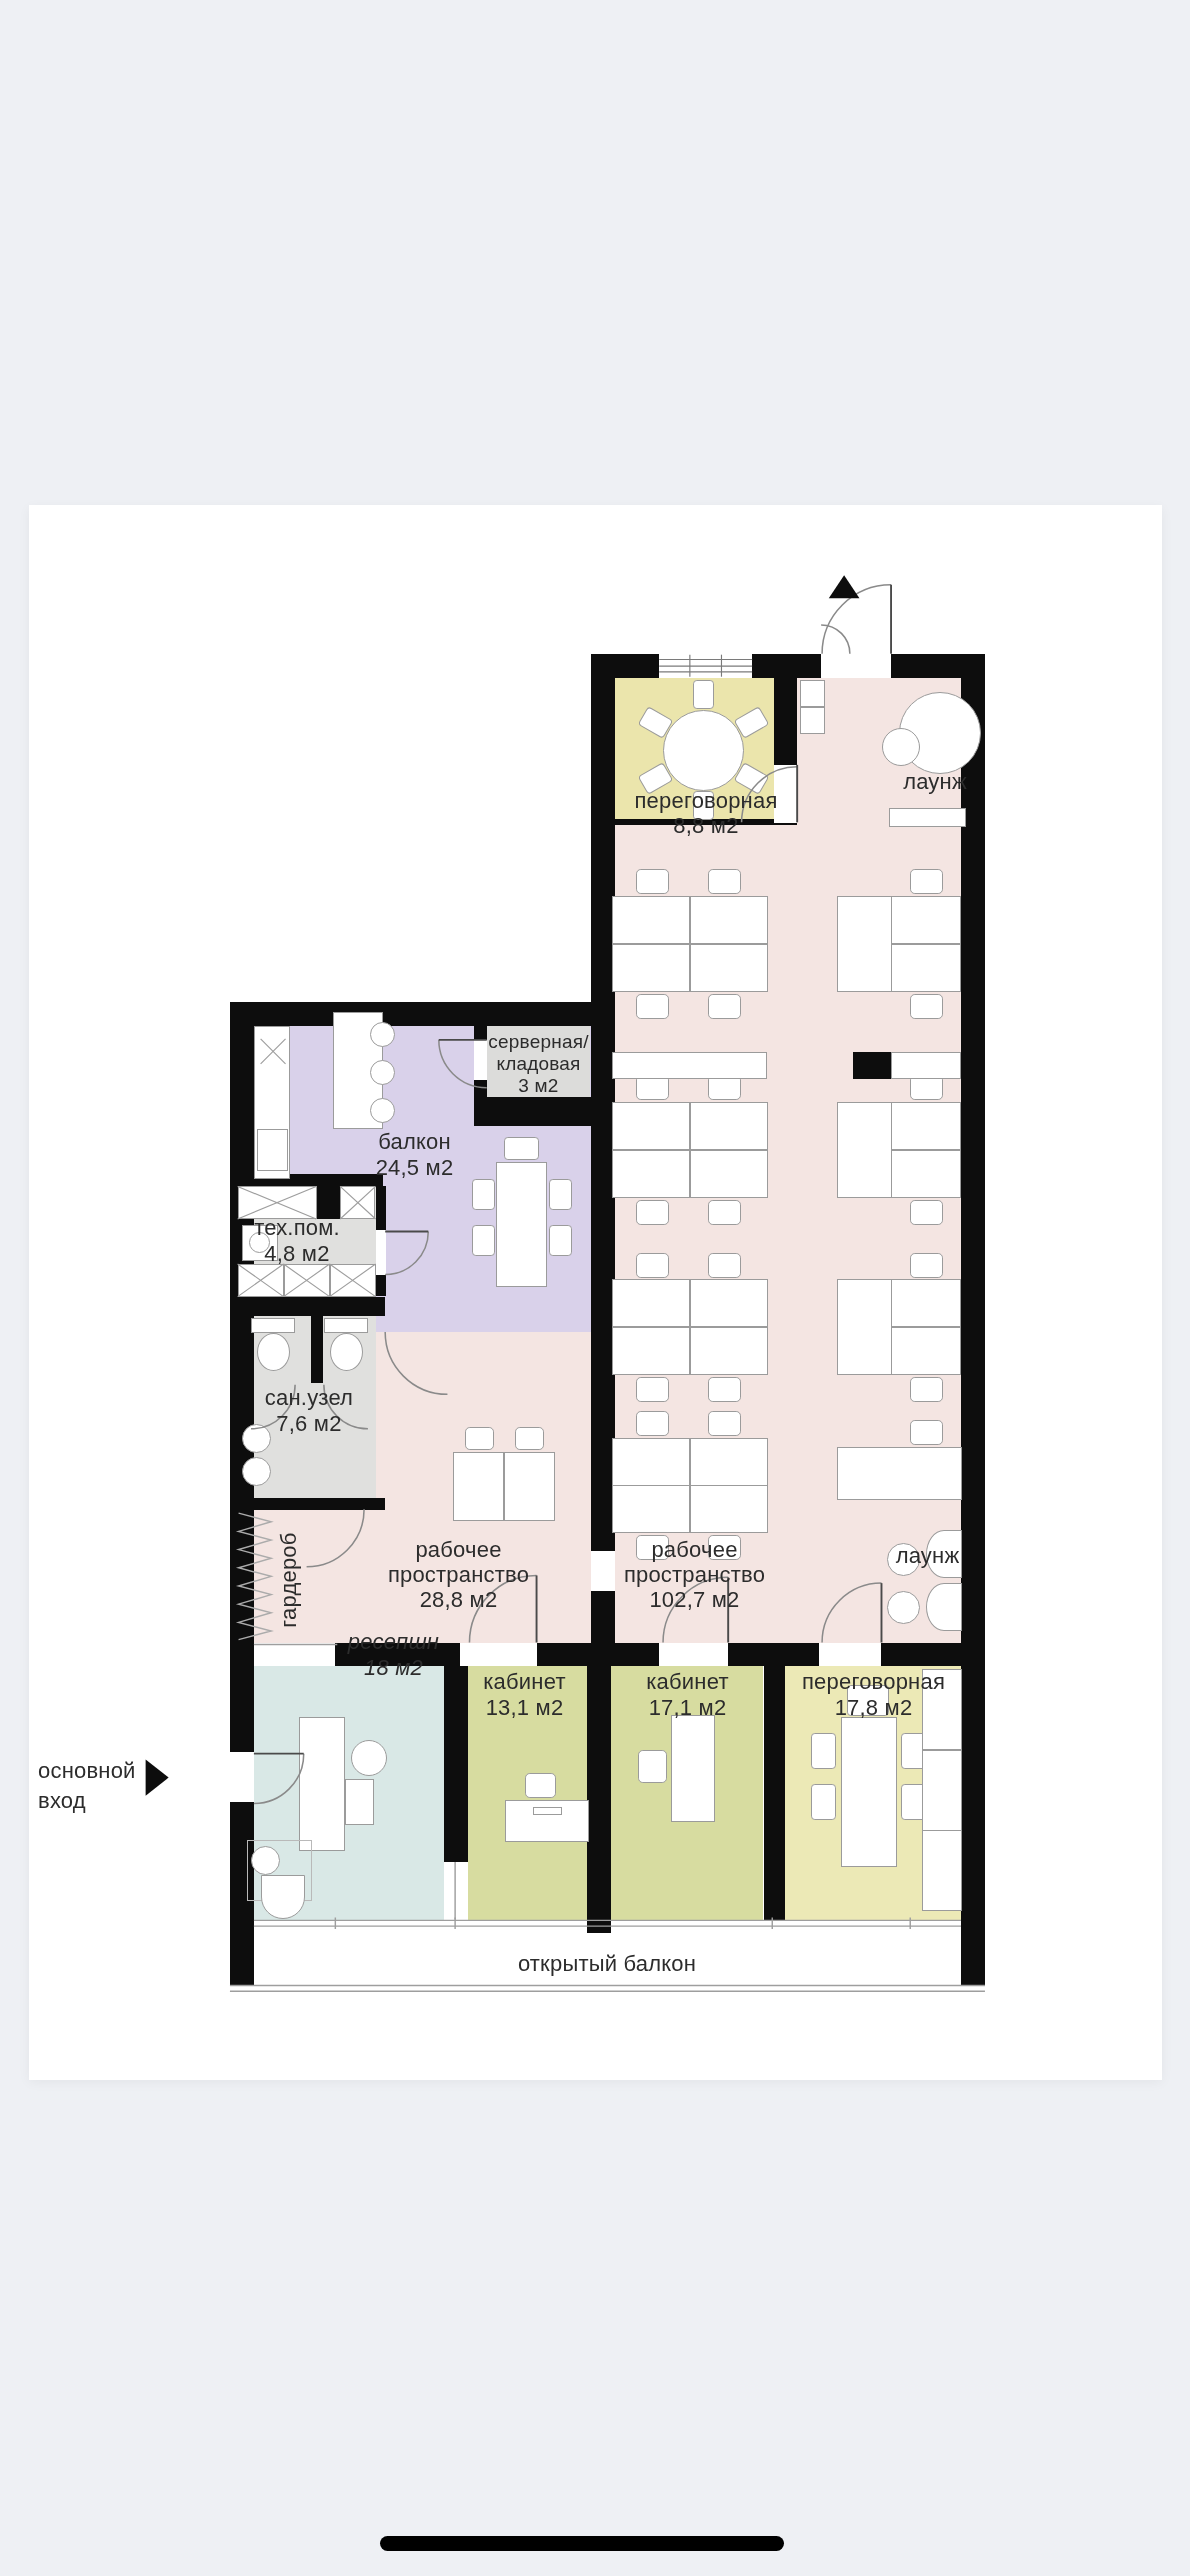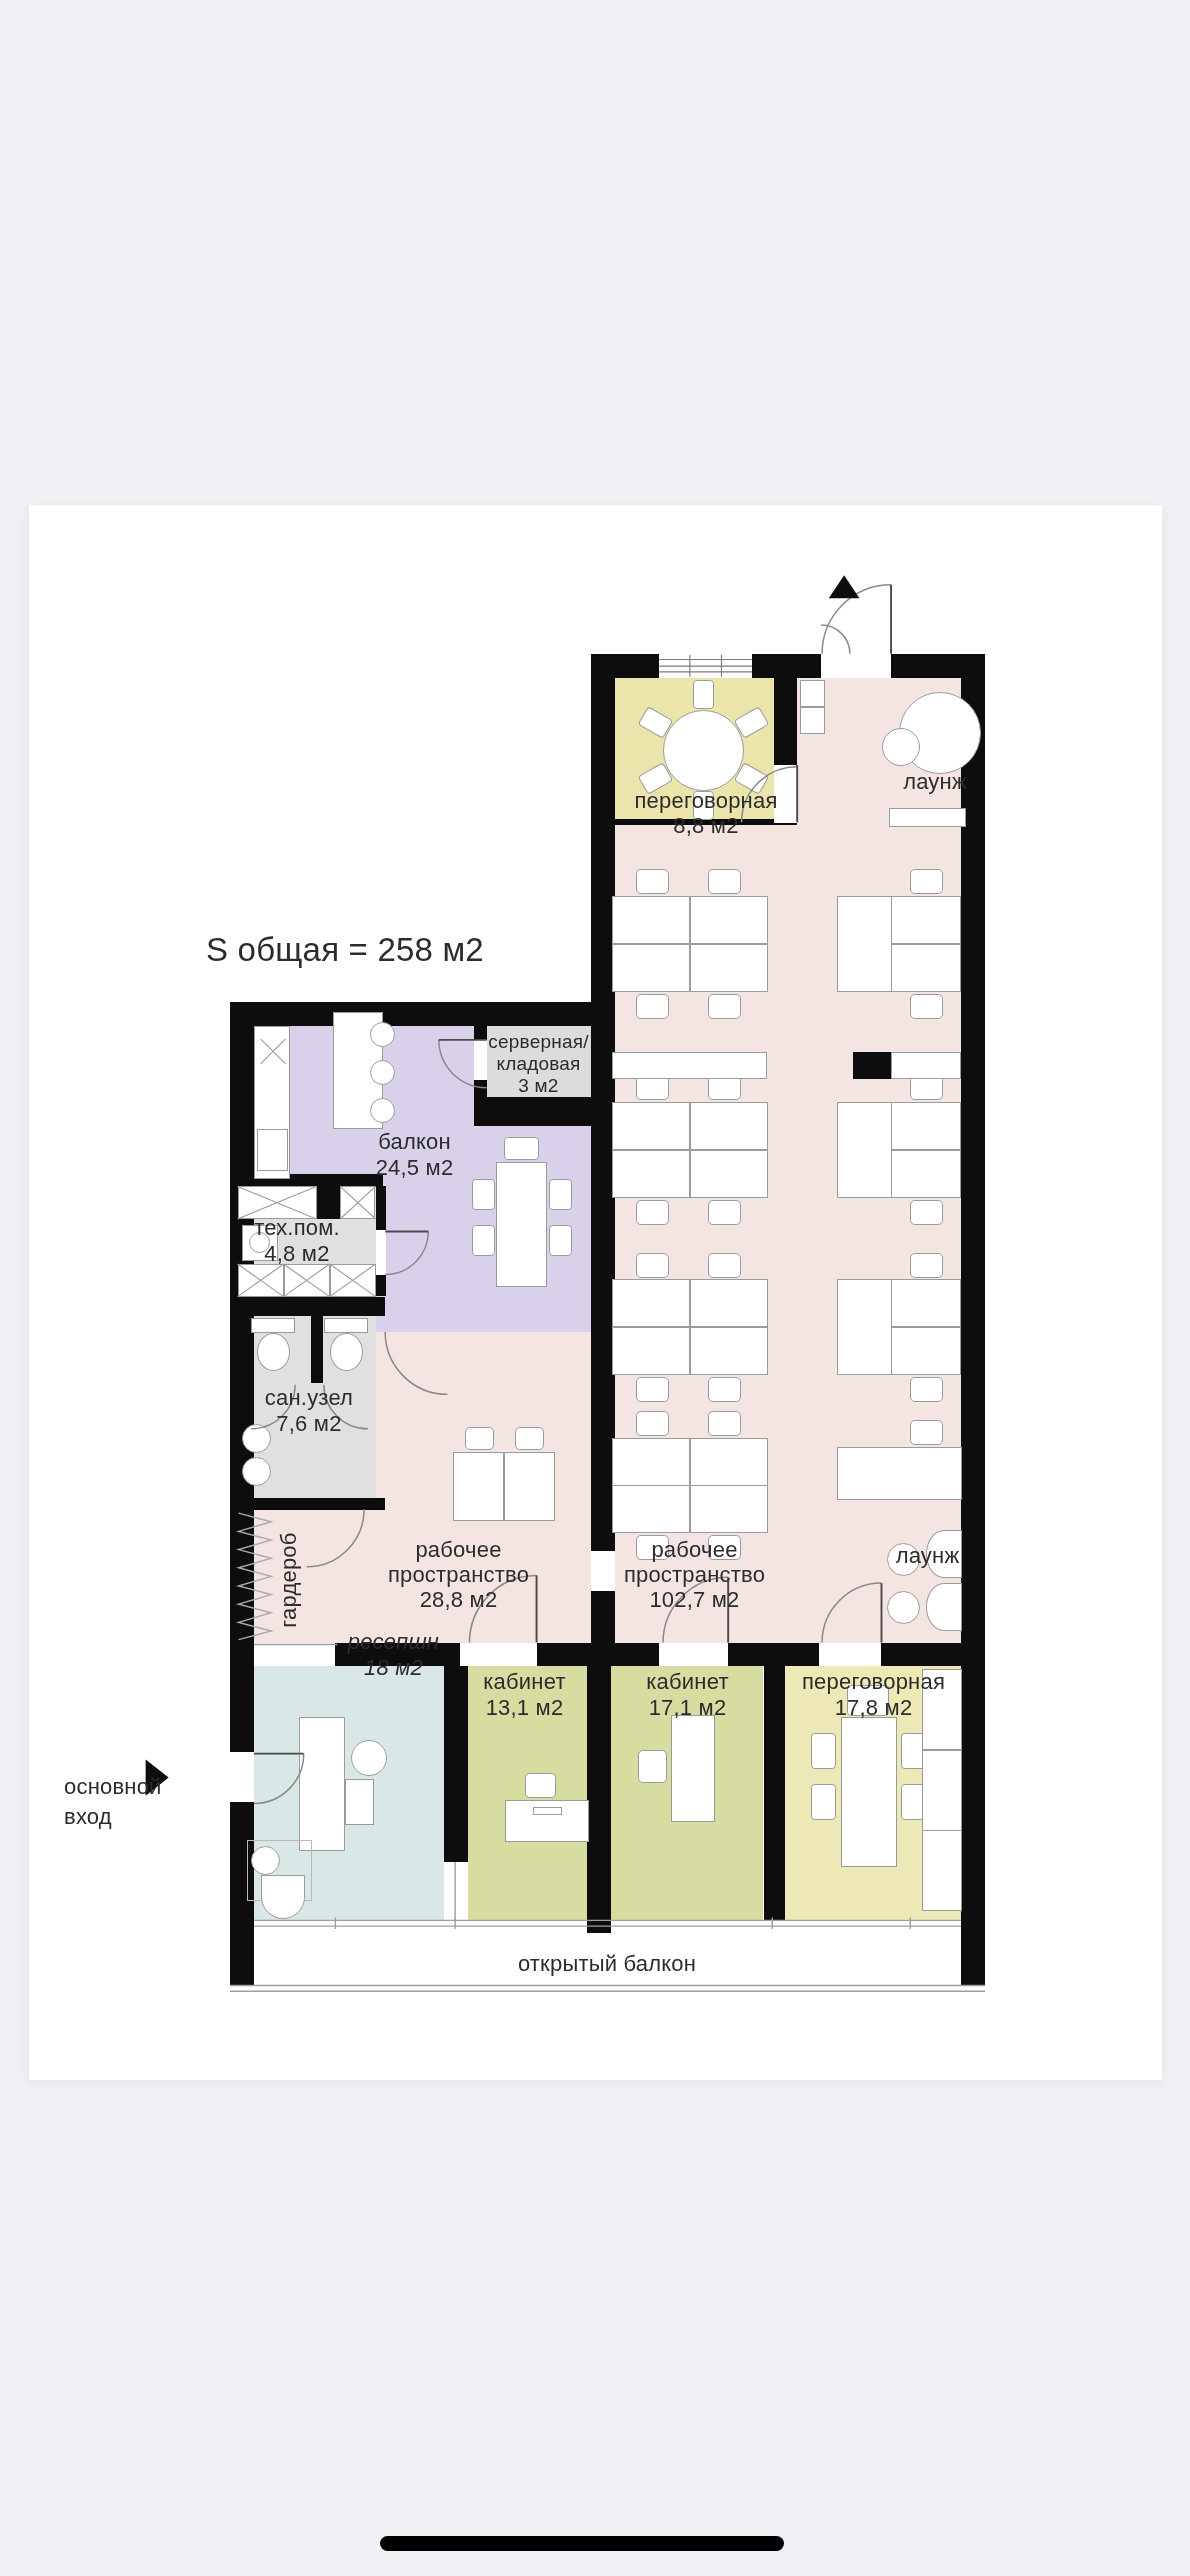--- a/index.html
+++ b/index.html
@@ -252,24 +252,23 @@
     <line x1="240" y1="2072" x2="1028" y2="2072"></line>
     <line x1="240" y1="2078" x2="1028" y2="2078"></line>
     <line x1="265" y1="1716" x2="352" y2="1716"></line>
     <line x1="475" y1="1943" x2="475" y2="2003"></line>
   </g>
   <polygon points="865,624 897,624 881,600" fill="#0d0d0d"></polygon>
   <polygon points="152,1836 152,1874 176,1855" fill="#0d0d0d"></polygon>
 </svg>
 
 <div id="labels">
-  <div class="lbl lbl-lg" style="left:206px;top:932px;width:412px;">S общая =  258 м2</div>
-
-
-  <div class="lbl lbl-left" style="left:64px;top:1756px;width:144px;margin-top:16px;">
+
+
+  <div class="lbl lbl-left" style="left:38px;top:1756px;width:144px;">
     <span>основной</span><br>
     <span>вход</span>
   </div>
 
   <div class="lbl" style="left:615px;top:788px;width:182px;line-height:25px;">
     <span>переговорная</span><br>
     <span>8,8 м2</span>
   </div>
 
   <div class="lbl" style="left:891px;top:769px;width:88px;">лаунж</div>

